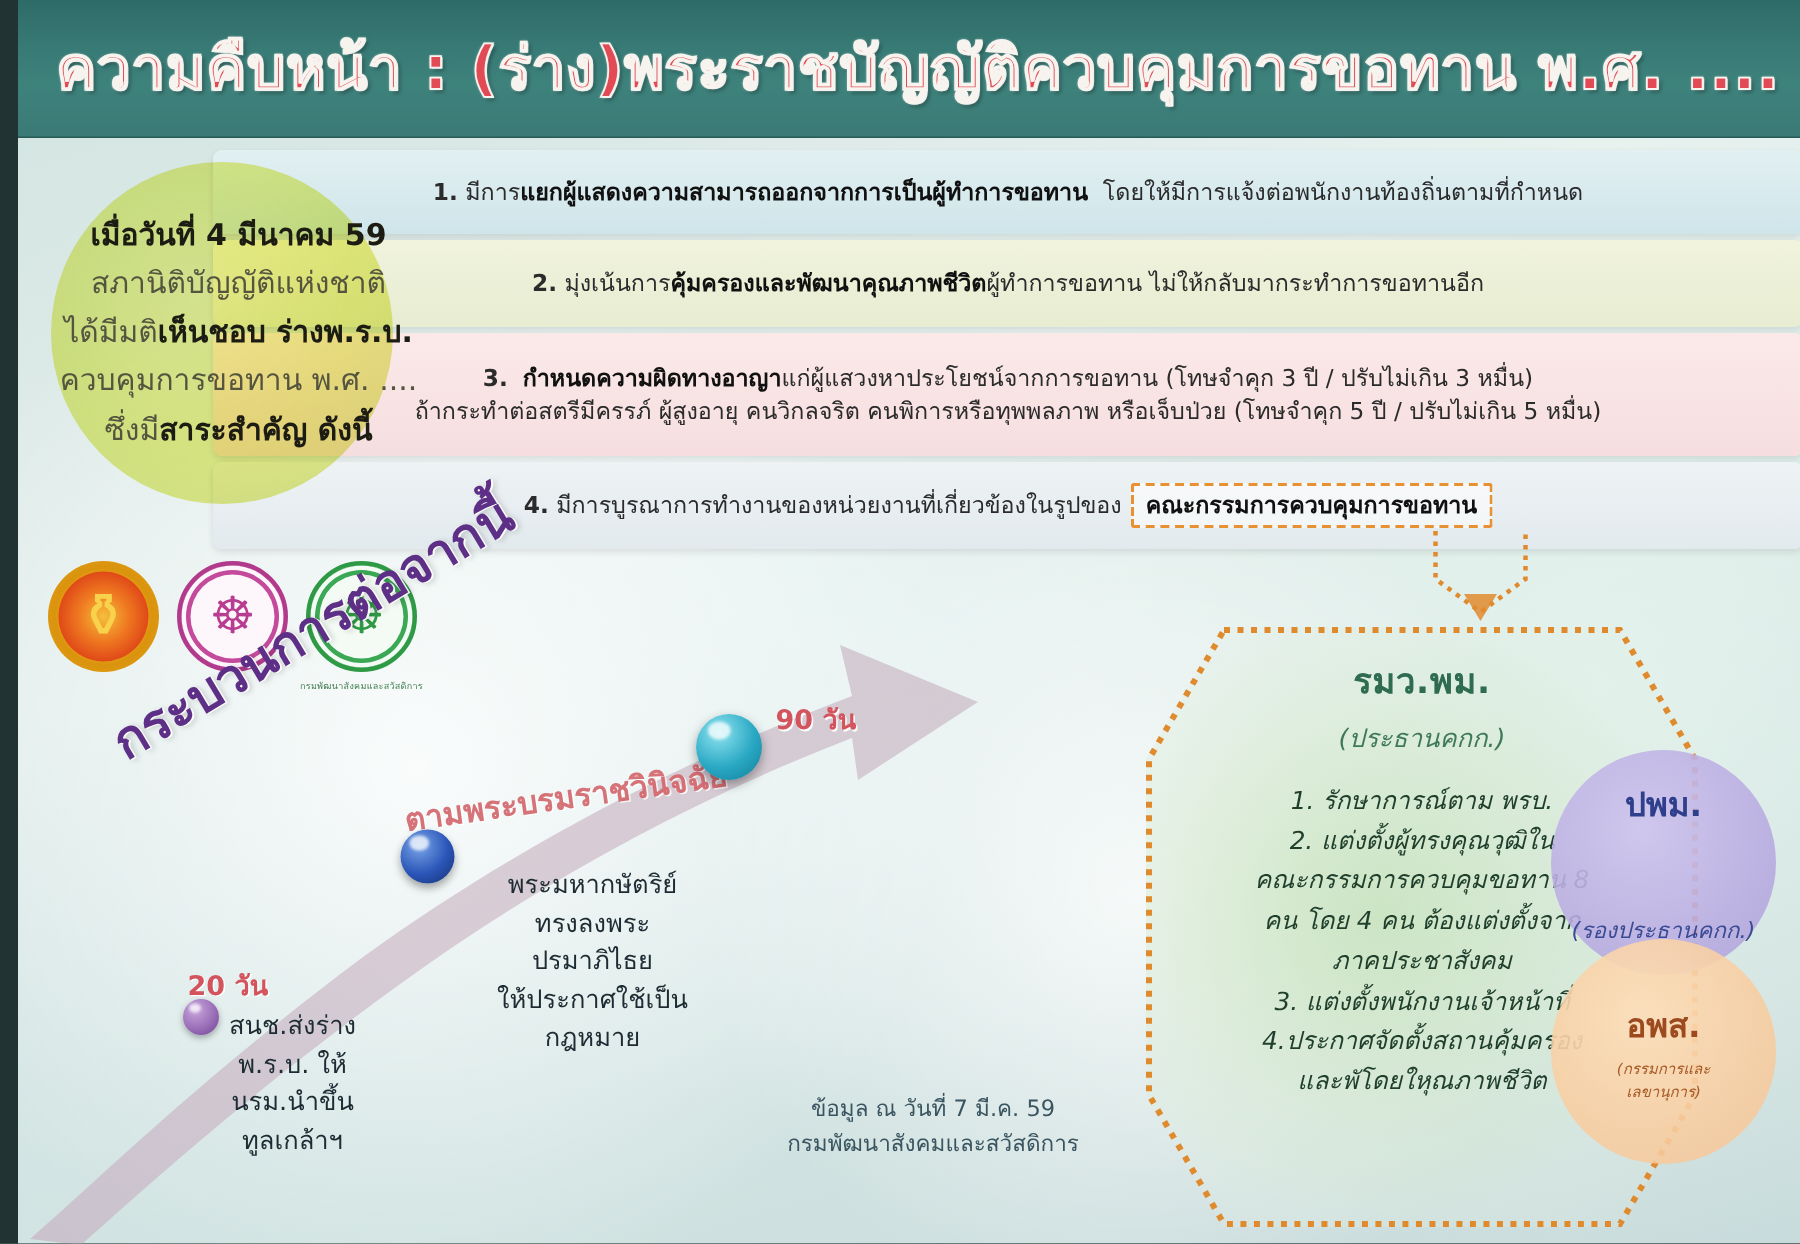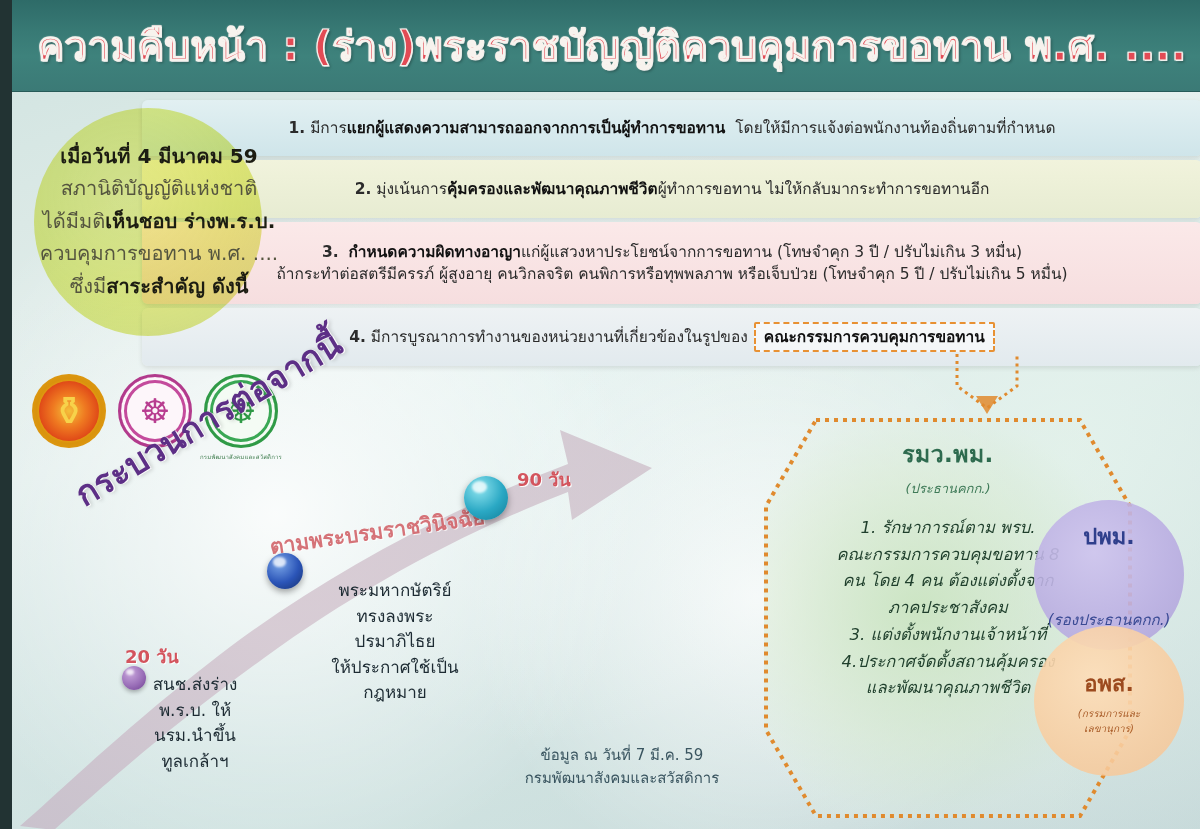--- a/index.html
+++ b/index.html
@@ -151,42 +151,42 @@
   .hex-wrap{ position:absolute; left:752px; top:418px; width:368px; height:400px; }
   .hex{
     position:absolute; inset:0;
     background:
       radial-gradient(ellipse at 42% 48%, rgba(198,226,186,.82) 0%, rgba(214,233,206,.55) 45%, rgba(224,238,228,.30) 70%, rgba(226,238,232,.10) 100%);
     clip-path:polygon(14% 0%, 86% 0%, 100% 22%, 100% 78%, 86% 100%, 14% 100%, 0% 78%, 0% 22%);
   }
   .hexsvg{ position:absolute; inset:0; width:100%; height:100%; }
   .hex-content{ position:absolute; inset:0; padding:12px 10px; text-align:center; }
   .hex-title{ font-size:23px; font-weight:bold; color:#2e6b4f; margin-top:6px; letter-spacing:.5px; }
-  .hex-sub{ font-size:13px; font-style:italic; color:#3f7a58; margin-top:6px; }
+  .hex-sub{ font-size:17px; font-style:italic; color:#3f7a58; margin-top:6px; }
   .hex-list{ margin-top:16px; font-size:16.5px; line-height:1.62; color:#1f3f2c;font-style:italic; }
 
   
   .circ{ position:absolute; border-radius:50%; display:flex; flex-direction:column;
     align-items:center; justify-content:center; text-align:center; }
   .circ-purple{
     left:1022px; top:500px; width:150px; height:150px;
     background:radial-gradient(circle at 40% 35%, rgba(206,196,238,.93) 0%, rgba(185,172,226,.88) 60%, rgba(170,156,214,.84) 100%);
     gap:48px;
   }
   .circ-purple .c-title{ font-size:22px; font-weight:bold; color:#2f3f8c; }
   .circ-purple .c-sub{ font-size:15px; font-style:italic; color:#3a4a94; margin-top:6px; }
   .circ-orange{
     left:1022px; top:626px; width:150px; height:150px;
     background:radial-gradient(circle at 40% 35%, rgba(252,222,186,.95) 0%, rgba(248,205,160,.88) 60%, rgba(244,194,146,.84) 100%);
   }
   .circ-orange .c-title{ font-size:22px; font-weight:bold; color:#9c4a1e; }
   .circ-orange .c-sub{ font-size:10px; font-style:italic; color:#a85a26; margin-top:5px; line-height:1.5; }
 
   
-  .footnote{ position:absolute; left:440px; top:744px; width:340px;
+  .footnote{ position:absolute; left:440px; top:728px; width:340px;
     text-align:center; font-size:15px; line-height:1.55; color:#3a5560; }
 
   
   .connector{ position:absolute; left:860px; top:352px; width:230px; height:80px; }
 </style>
 </head>
 <body>
 
 <div id="stage">
 
@@ -299,26 +299,27 @@
   <div class="hex-wrap">
     <div class="hex"></div>
     <svg class="hexsvg" viewBox="0 0 368 400" preserveAspectRatio="none">
       <polygon points="52,2 316,2 366,88 366,312 316,398 52,398 2,312 2,88" fill="none" stroke="#e08a2e" stroke-width="4" stroke-dasharray="4,5"></polygon>
     </svg>
     <div class="hex-content">
       <div class="hex-title">รมว.พม.</div>
       <div class="hex-sub">(ประธานคกก.)</div>
       <div class="hex-list">
         <div>1. รักษาการณ์ตาม พรบ.</div>
+        <div>2. แต่งตั้งผู้ทรงคุณวุฒิใน</div>
         <div>คณะกรรมการควบคุมขอทาน 8</div>
         <div>คน โดย 4 คน ต้องแต่งตั้งจาก</div>
         <div>ภาคประชาสังคม</div>
         <div>3. แต่งตั้งพนักงานเจ้าหน้าที่</div>
         <div>4.ประกาศจัดตั้งสถานคุ้มครอง</div>
-        <div>และพัฒนาคุณภาพชีวิต</div>
+        <div>และพัโดยใหุณภาพชีวิต</div>
       </div>
     </div>
   </div>
 
   <div class="circ circ-purple">
     <div class="c-title">ปพม.</div>
     <div class="c-sub">(รองประธานคกก.)</div>
   </div>
 
   <div class="circ circ-orange">

